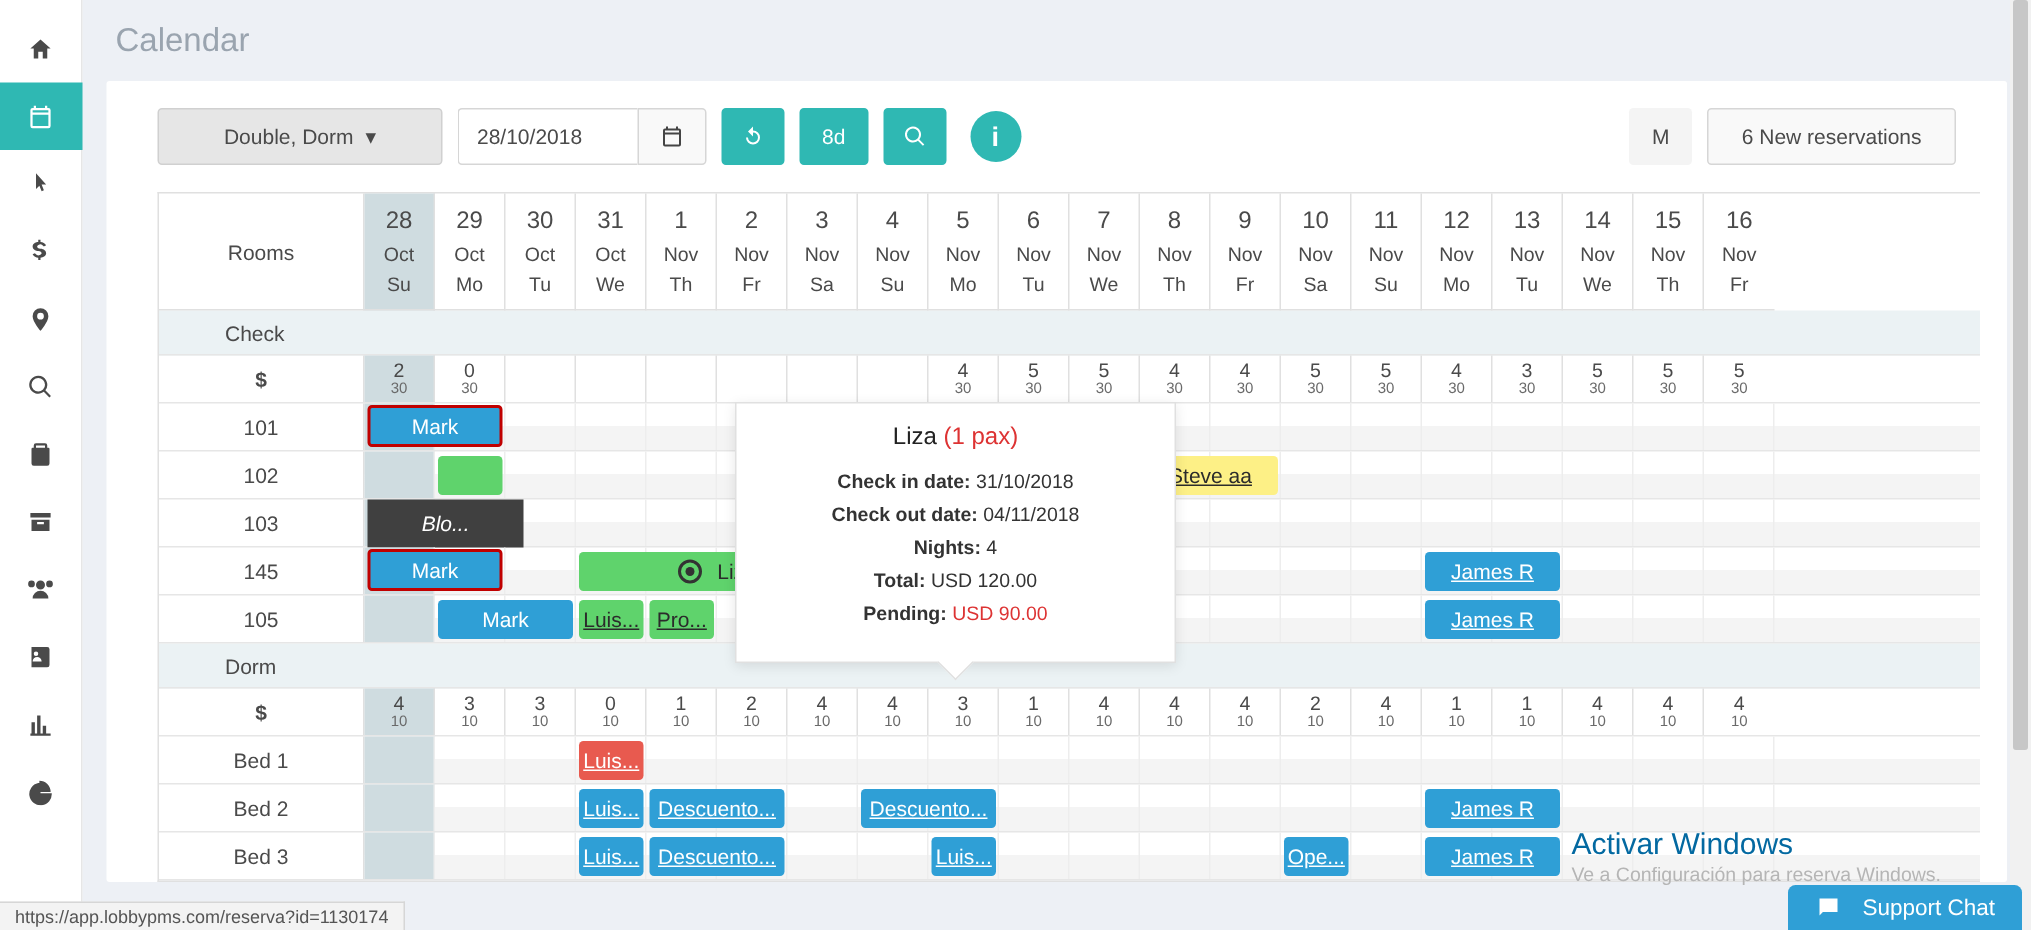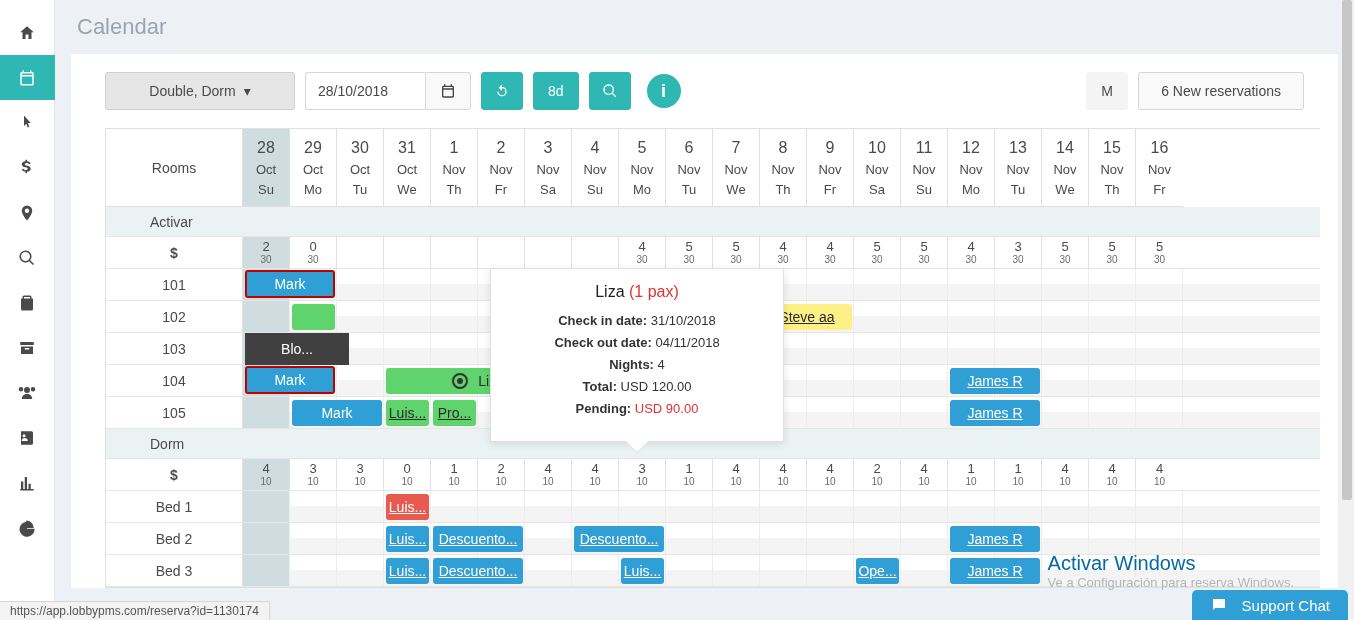--- a/index.html
+++ b/index.html
@@ -44,21 +44,21 @@
   .cell .top { font-size: 13px; line-height: 1; }
   .cell .bot { font-size: 10px; color: #6a6a6a; line-height: 1; margin-top: 2px; }
   .room-cells { background-image: repeating-linear-gradient(to bottom, transparent, transparent 15px, #f4f4f4 15px, #f4f4f4 32px); }
   .room-cells .cell { border-right: 1px solid #ededed; }
   .booking { position: absolute; top: 3px; height: 26px; border-radius: 3px; color: #fff; font-size: 14px; display: flex; align-items: center; justify-content: center; overflow: hidden; white-space: nowrap; text-overflow: ellipsis; padding: 0 6px; cursor: pointer; }
   .booking.blue { background: #2f9fd6; }
   .booking.green { background: #5fd36c; color: #2b2b2b; text-decoration: underline; }
   .booking.green.nolabel { text-decoration: none; }
   .booking.red { background: #e85a4f; text-decoration: underline; }
   .booking.yellow { background: #fdf086; color: #2b2b2b; text-decoration: underline; }
-  .booking.dark { background: #404040; border-radius: 0; top:0; height:32px; }
+  .booking.dark { background: #404040; border-radius: 0; top:0; height:32px;font-style:italic; }
   .booking.ul { text-decoration: underline; }
   .booking.red-border { border: 2px solid #c00000; top:1px; height:28px; }
   .booking .tag-dot { width: 16px; height:16px; border:2px solid #333; border-radius:50%; position:relative; display:inline-block; margin-right:10px; }
   .booking .tag-dot::after{content:'';position:absolute;width:6px;height:6px;background:#333;border-radius:50%;left:3px;top:3px;}
   .tooltip { position: absolute; z-index: 50; background: #fff; border: 1px solid #e0e0e0; width: 294px; left:419px; top:140px; padding: 14px 16px 18px 16px; text-align: center; box-shadow: 0 2px 8px rgba(0,0,0,.1); }
   .tooltip::after{content:'';position:absolute;left:50%;bottom:-9px;width:16px;height:16px;background:#fff;border-right:1px solid #e0e0e0;border-bottom:1px solid #e0e0e0;transform:translateX(-50%) rotate(45deg);}
   .tooltip h3{font-size:16px;font-weight:400;color:#222;margin-bottom:12px;}
   .tooltip h3 .pax{color:#d33;}
   .tooltip p{font-size:13px;color:#333;margin:7px 0;}
   .tooltip p b{font-weight:bold;}
@@ -269,21 +269,21 @@
                 <span class="daynum">15</span>
                 <span>Nov</span>
                 <span>Th</span>
               </div>
               <div class="day-head">
                 <span class="daynum">16</span>
                 <span>Nov</span>
                 <span>Fr</span>
               </div>
             </div>
-            <div class="section-row">Activar</div>
+            <div class="section-row">Check</div>
             <div class="row price">
               <div class="row-label">$</div>
               <div class="cells">
                 <div class="cell today">
                   <span class="top">2</span>
                   <span class="bot">30</span>
                 </div>
                 <div class="cell">
                   <span class="top">0</span>
                   <span class="bot">30</span>
@@ -435,21 +435,21 @@
                 <div class="cell"></div>
                 <div class="cell"></div>
                 <div class="cell"></div>
                 <div class="cell"></div>
                 <div class="cell"></div>
                 <div class="cell"></div>
                 <div class="booking dark" style="left:2px;width:104.1px">Blo...</div>
               </div>
             </div>
             <div class="row">
-              <div class="row-label">104</div>
+              <div class="row-label">145</div>
               <div class="cells room-cells">
                 <div class="cell today"></div>
                 <div class="cell"></div>
                 <div class="cell"></div>
                 <div class="cell"></div>
                 <div class="cell"></div>
                 <div class="cell"></div>
                 <div class="cell"></div>
                 <div class="cell"></div>
                 <div class="cell"></div>

